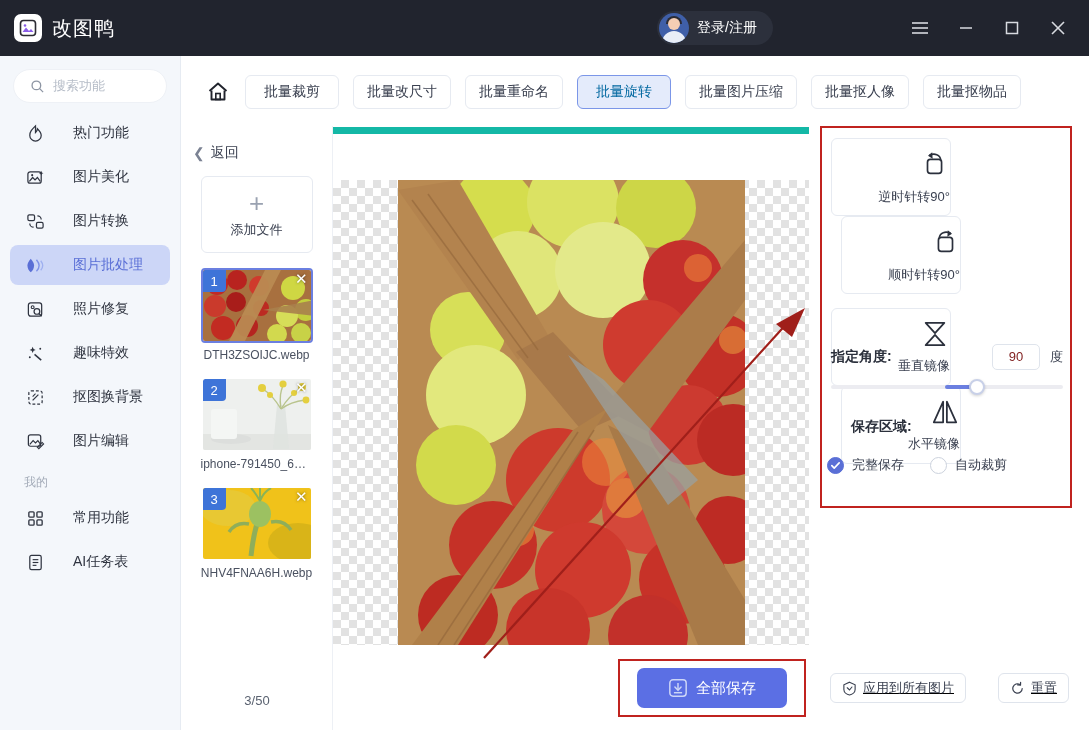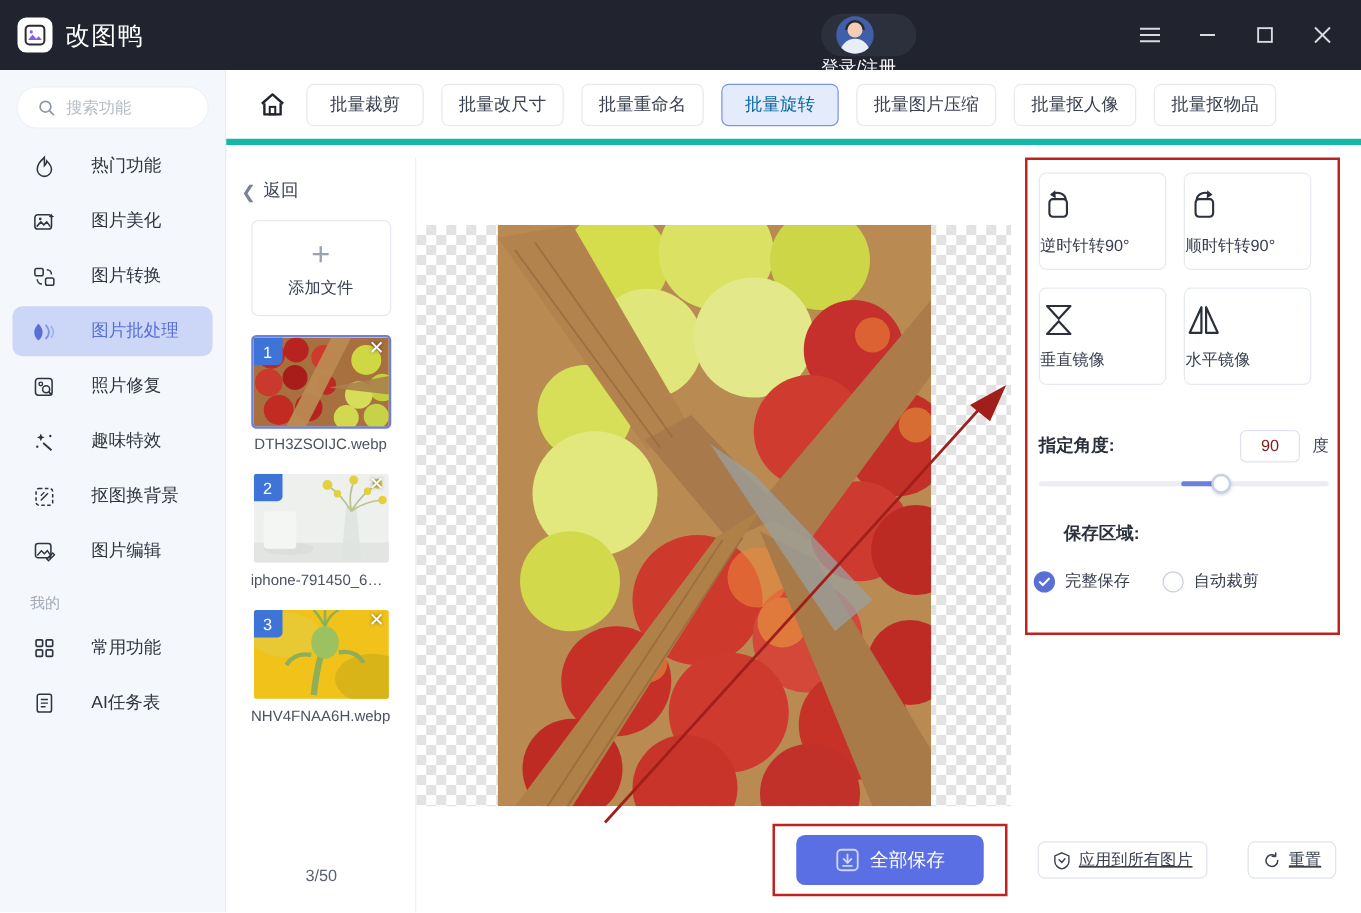--- a/index.html
+++ b/index.html
@@ -21,21 +21,21 @@
     display: flex; align-items: center; justify-content: center;
   }
   .logo-box svg { display: block; }
   .app-title {
     color: #ffffff; font-size: 20px; margin-left: 10px; letter-spacing: 1px;
     font-weight: 500;
   }
   .login-pill {
     position: absolute; left: 657px; top: 11px;
     height: 34px; border-radius: 17px; background: #2c303c;
-    display: flex; align-items: center; padding-right: 16px; flex-direction: column;
+    display: flex; align-items: center; padding-right: 16px;
   }
   .avatar {
     width: 30px; height: 30px; border-radius: 50%; margin: 2px 8px 2px 2px;
     background: #3f5fa8; overflow: hidden; position: relative; flex: none;
   }
   .avatar .head { position: absolute; left: 9px; top: 5px; width: 12px; height: 12px;
     border-radius: 50%; background: #f4cdb4; }
   .avatar .hair { position: absolute; left: 7px; top: 3px; width: 16px; height: 8px;
     border-radius: 8px 8px 0 0; background: #2b2b33; }
   .avatar .body { position: absolute; left: 3px; top: 18px; width: 24px; height: 16px;
@@ -64,23 +64,23 @@
     border-radius: 8px; padding-left: 14px; cursor: pointer; gap: 15px;
   }
   .nav-item .ico { width: 22px; height: 22px; display: flex; align-items: center; justify-content: center; }
   .nav-item .lbl { font-size: 14px; color: #2f3440; margin-left: 12px; }
   .nav-item.active { background: #ccd6f7; }
   .nav-item.active .lbl { color: #5a6fd6; }
   .nav-section { font-size: 12px; color: #a3abb8; padding: 9px 0 3px 24px; }
 
   
   .tabbar {
-    position: absolute; left: 181px; top: 56px; width: 908px; height: 60px;
+    position: absolute; left: 181px; top: 56px; width: 908px; height: 78px;
     background: #ffffff; display: flex; align-items: center;
-    border-bottom: 5px solid #14b8a6;
+    border-bottom: 7px solid #14b8a6;
   }
   .home-icon { margin-left: 24px; width: 26px; height: 26px; display:flex;align-items:center;justify-content:center; }
   .tab {
     height: 34px; min-width: 94px; padding: 0 13px; margin-left: 14px;
     border: 1px solid #e6eaf1; border-radius: 6px; background: #fff;
     display: flex; align-items: center; justify-content: center;
     font-size: 14px; color: #3a4050; cursor: pointer; white-space: nowrap;
   }
   .tab.active { background: #e4ebfb; border-color: #7b96e8; color: #0369a1; }
 
@@ -134,22 +134,22 @@
   .preview-img { position: absolute; left: 65px; top: 0px; width: 347px; height: 465px; overflow: hidden; }
 
   
   .rightpanel { position: absolute; left: 809px; top: 126px; width: 280px; height: 604px; background: #fff; }
   .redbox {
     position: absolute; left: 11px; top: 0px; width: 252px; height: 382px;
     border: 2px solid #c0231f;
   }
   .rotgrid { position: absolute; left: 22px; top: 12px; width: 232px; }
   .rotbtn {
-    width: 102px; height: 78px; border: 1px solid #e6eaf1; border-radius: 6px; background: #fff;
-    display: inline-flex; flex-direction: column; align-items: flex-start; justify-content: center;
+    width: 120px; height: 78px; border: 1px solid #e6eaf1; border-radius: 6px; background: #fff;
+    display: inline-flex; flex-direction: column; align-items: flex-end; justify-content: center;
     cursor: pointer; vertical-align: top;
   }
   .rotbtn + .rotbtn { margin-left: 10px; }
   .rotrow2 { margin-top: 14px; }
   .rotbtn .t { font-size: 13px; color: #3a4050; margin-top: 9px; }
   .field-label { font-size: 14px; color: #2b303c; font-weight: bold; }
   .angle-row { position: absolute; left: 22px; top: 218px; width: 232px; display: flex; align-items: center; }
   .angle-input {
     margin-left: auto; width: 48px; height: 26px; border: 1px solid #dfe4ec; border-radius: 5px;
     text-align: center; font-size: 13px; color: #7f1d1d; line-height: 24px; background: #fff;

